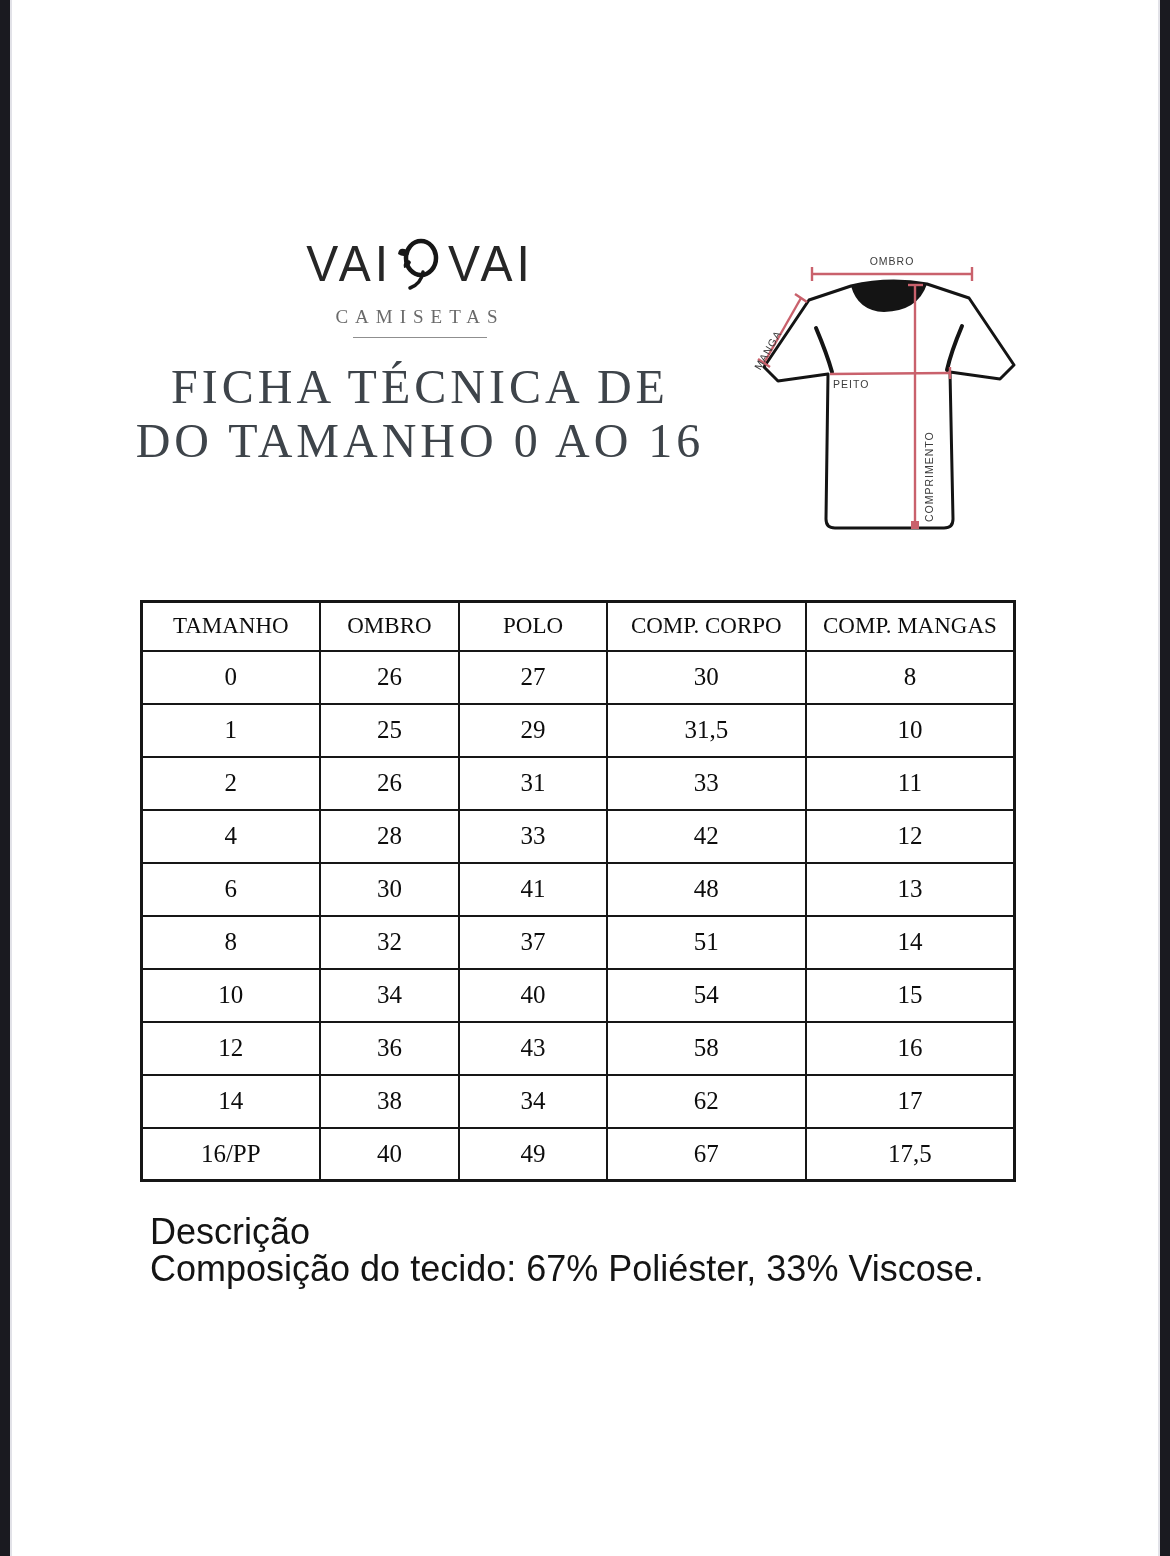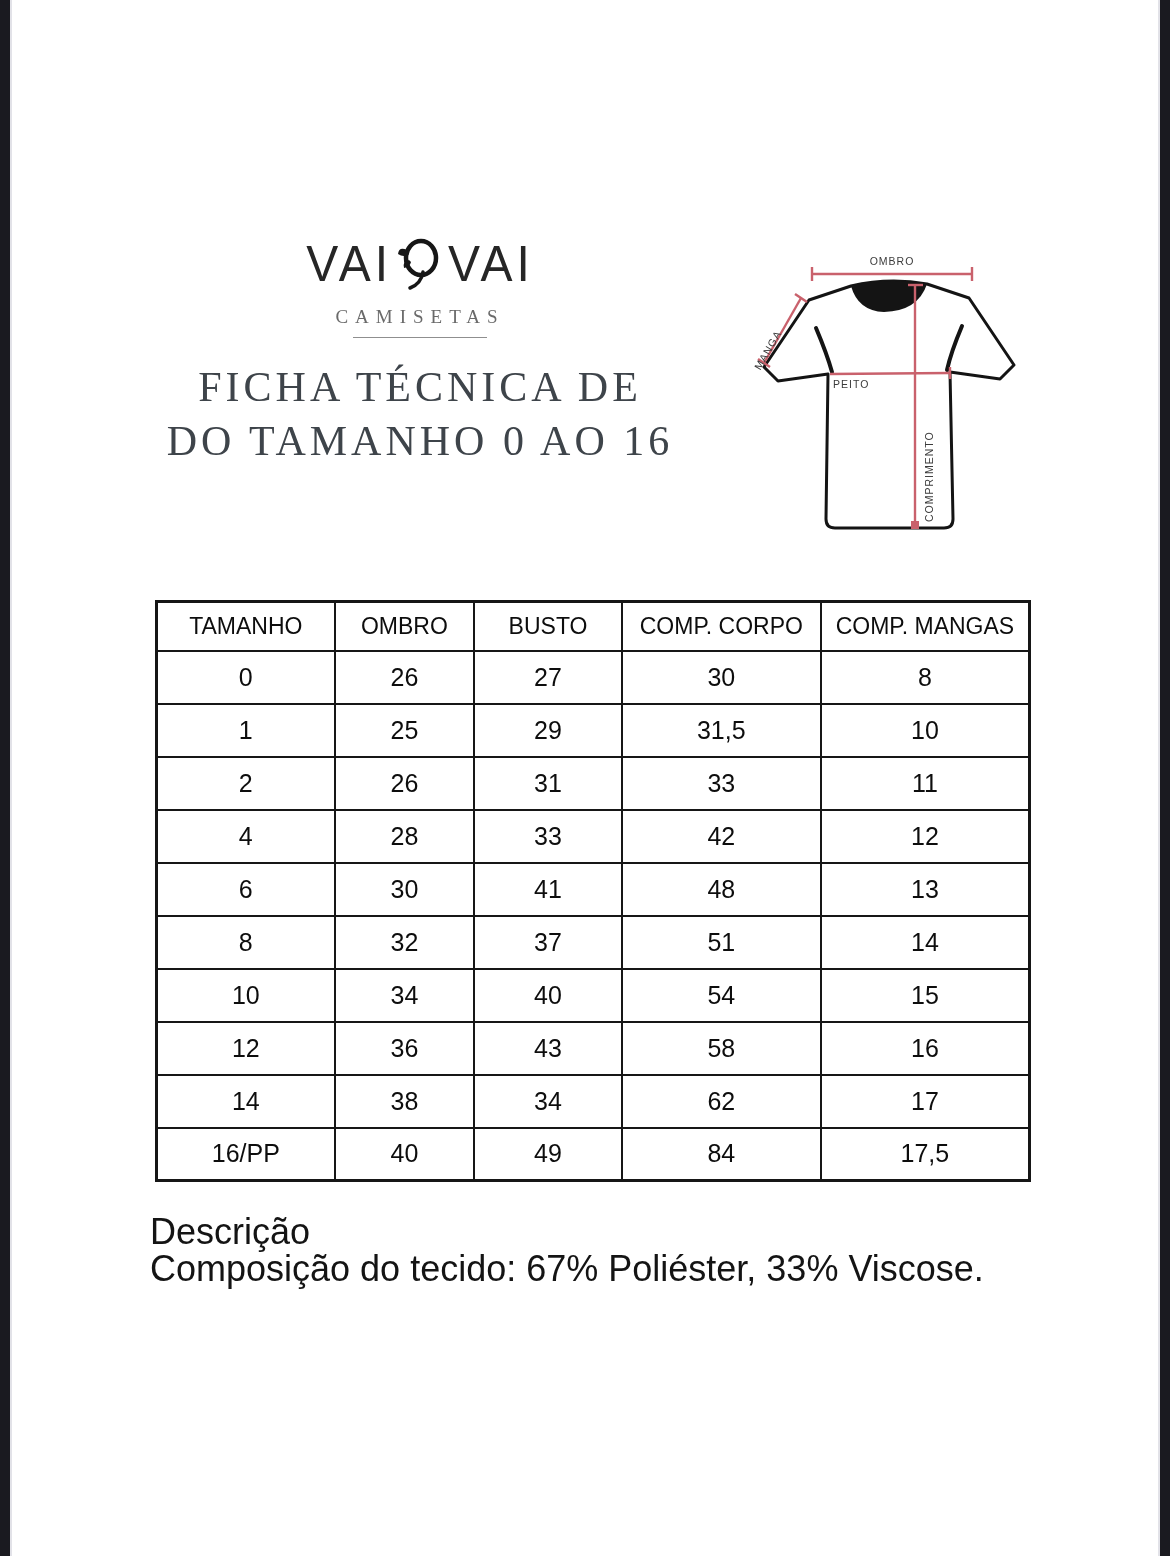--- a/index.html
+++ b/index.html
@@ -38,33 +38,34 @@
     font-size:19px; letter-spacing:7px; color:#6a6a6a;
   }
   .brand-underline {
     width:134px; height:0;
     border-bottom:1px solid #8f8f8f;
     margin:9px auto 0 auto;
   }
   .sheet-title {
     margin-top:22px;
     font-family:"Liberation Serif", serif;
-    font-size:42px; letter-spacing:4px; line-height:54px;
+    font-size:48px; letter-spacing:4px; line-height:54px;
     color:#3e444a;
     white-space:nowrap;
   }
   
   .tshirt-wrap { position:absolute; left:720px; top:234px; width:300px; height:306px; }
   .measure-label { font-size:10.5px; fill:#3b3b3b; letter-spacing:1px; font-family:"Liberation Sans",sans-serif; }
   
   table.size-table {
-    position:absolute; left:143px; top:600px; width:876px;
+    position:absolute; left:128px; top:600px; width:876px;
     border-collapse:collapse; table-layout:fixed;
     text-align:center; color:#0d0d0d;
     border:3px solid #161616;
+    font-family:Liberation Serif, serif;
   }
   table.size-table th, table.size-table td {
     border:2px solid #161616;
     padding:0;
   }
   table.size-table th { height:49px; font-size:23px; font-weight:400; }
   table.size-table td { height:53px; font-size:25px; font-weight:400; }
   col.c1 { width:20.4%; } col.c2 { width:16.0%; } col.c3 { width:16.9%; }
   col.c4 { width:22.8%; } col.c5 { width:23.9%; }
   
@@ -141,21 +142,21 @@
       <col class="c1">
         <col class="c2">
         <col class="c3">
         <col class="c4">
         <col class="c5">
     </colgroup>
     <thead>
       <tr>
           <th>TAMANHO</th>
           <th>OMBRO</th>
-          <th>BUSTO</th>
+          <th>POLO</th>
           <th>COMP. CORPO</th>
           <th>COMP. MANGAS</th>
         </tr>
     </thead>
     <tbody>
         <tr>
           <td>0</td>
           <td>26</td>
           <td>27</td>
           <td>30</td>
@@ -214,21 +215,21 @@
           <td>14</td>
           <td>38</td>
           <td>34</td>
           <td>62</td>
           <td>17</td>
         </tr>
         <tr>
           <td>16/PP</td>
           <td>40</td>
           <td>49</td>
-          <td>84</td>
+          <td>67</td>
           <td>17,5</td>
         </tr>
       </tbody>
   </table>
 
   <div class="desc-block">
     <div>Descrição</div>
     <div>Composição do tecido: 67% Poliéster, 33% Viscose.</div>
   </div>
 

